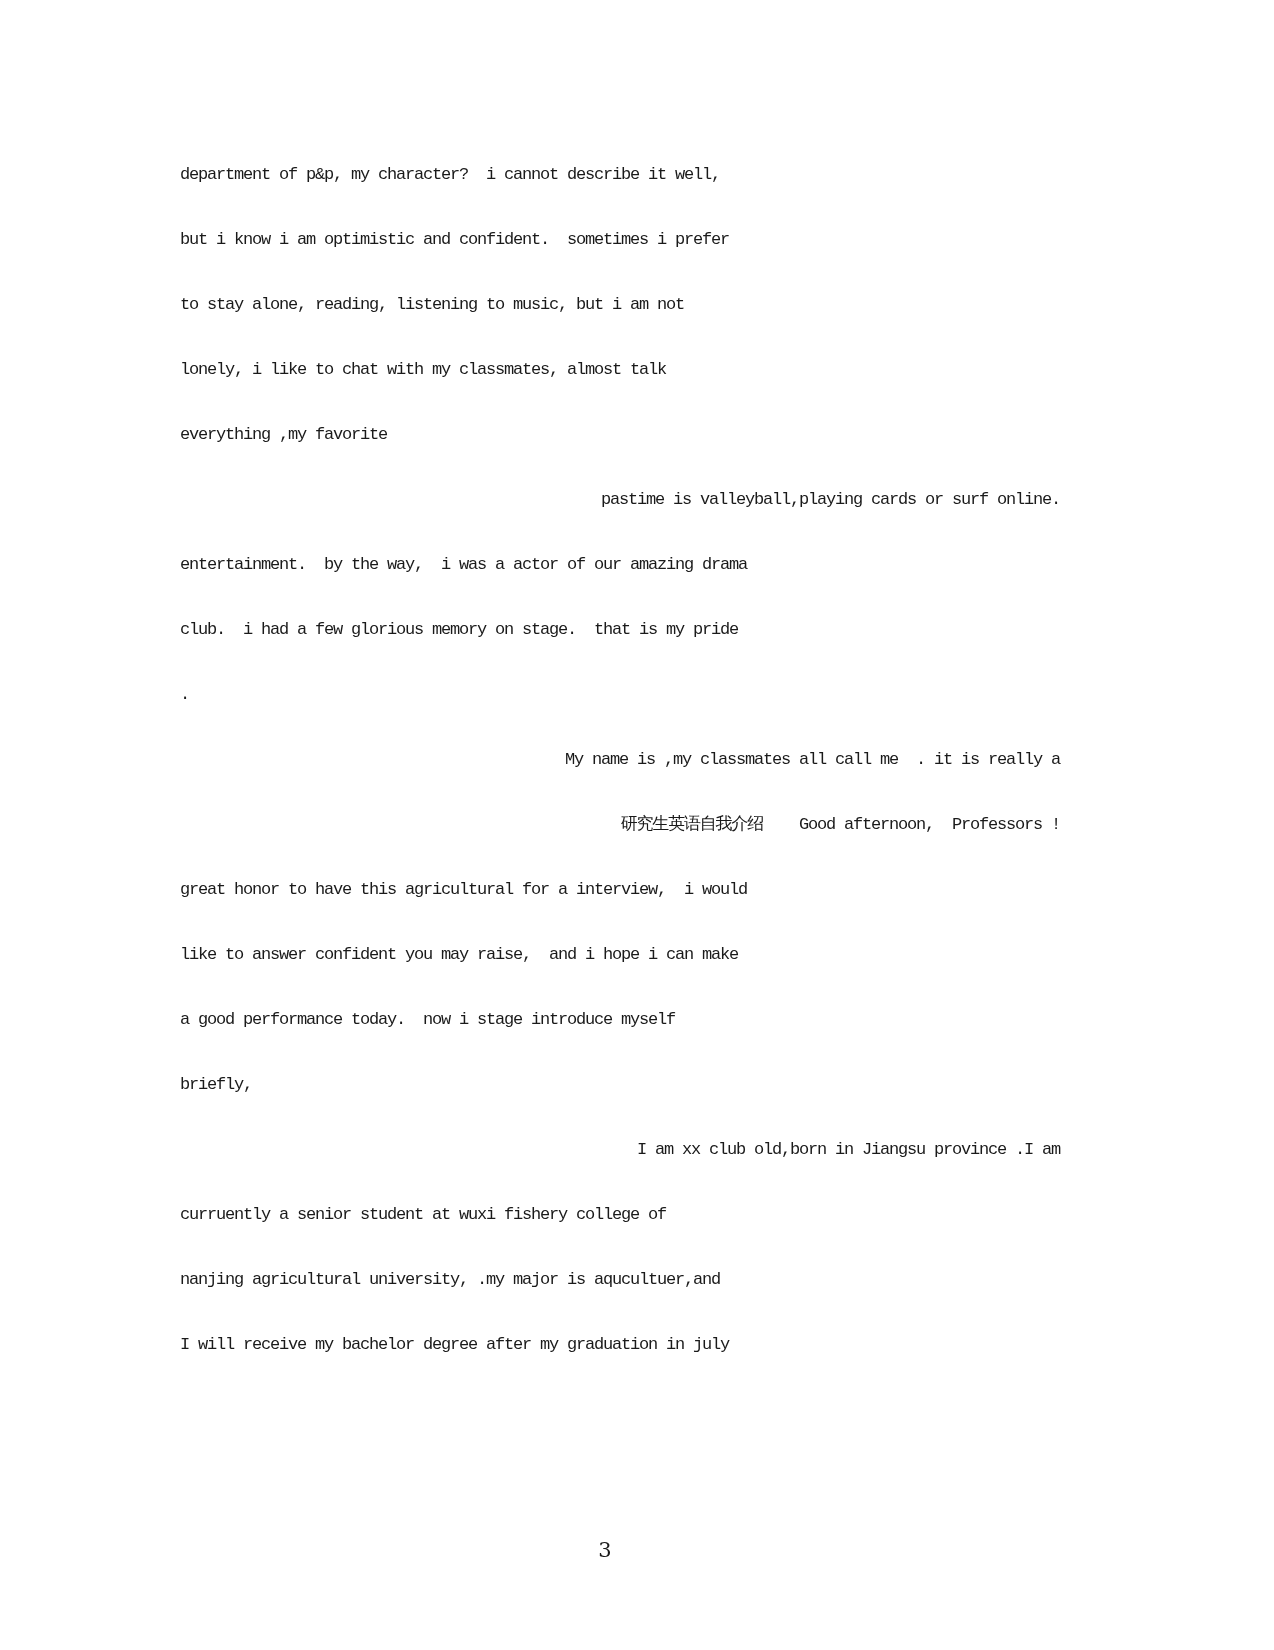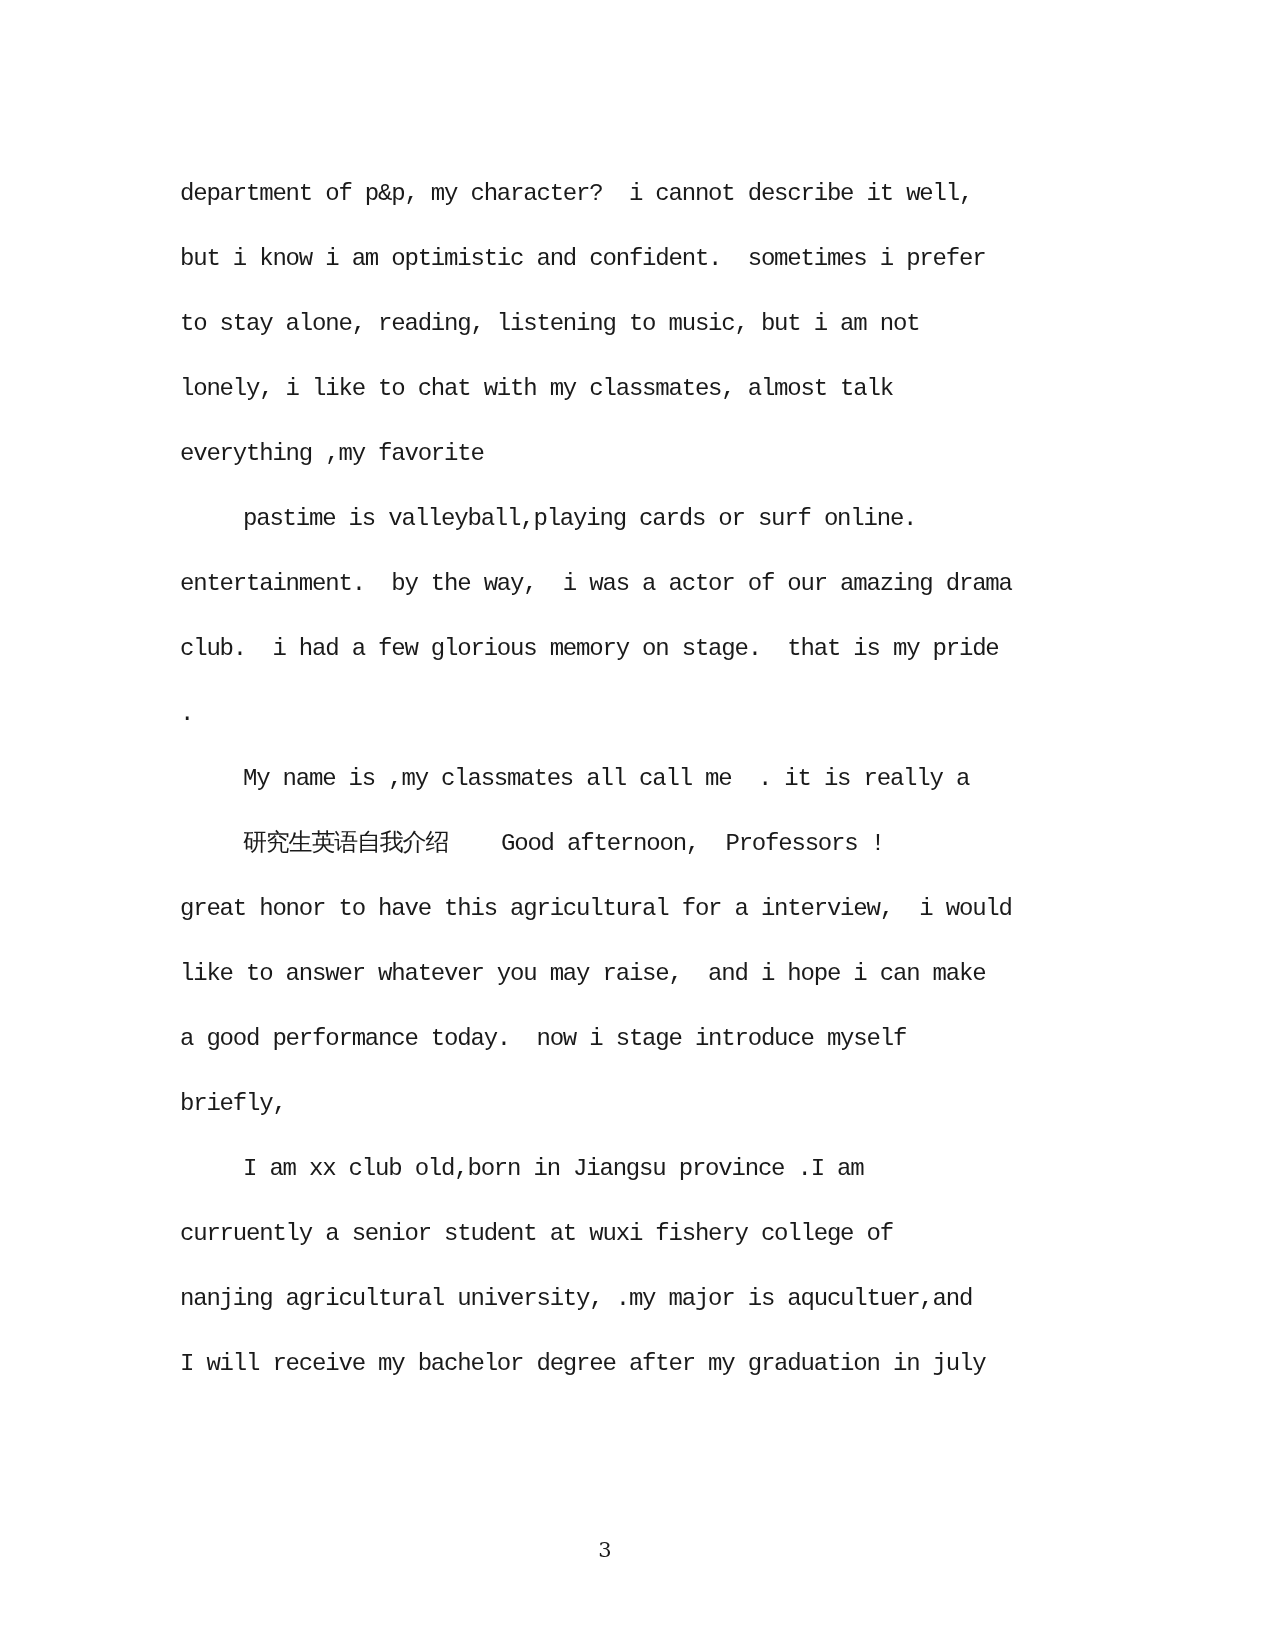--- a/index.html
+++ b/index.html
@@ -7,34 +7,35 @@
     position: relative;
     width: 1274px;
     height: 1650px;
     background: #ffffff;
     overflow: hidden;
     color: #1a1a1a;
   }
   .textblock {
     position: absolute;
     left: 180px;
-    top: 161px;
+    top: 142px;
     width: 880px;
     font-family: "Liberation Mono", "DejaVu Sans Mono", monospace;
-    font-size: 24px;
+    font-size: 17px;
     letter-spacing: -1.2px;
     color: #1a1a1a;
   }
   .line {
     height: 65px;
     line-height: 65px;
     white-space: pre;
   }
   .line.indent {
     padding-left: 63px;
+    text-align: right;
   }
   .pagenum {
     position: absolute;
     top: 1538px;
     left: 180px;
     width: 850px;
     text-align: center;
     font-family: "DejaVu Serif", "Liberation Serif", serif;
     font-size: 21px;
     color: #1a1a1a;
@@ -50,21 +51,21 @@
       <div class="line">to stay alone, reading, listening to music, but i am not</div>
       <div class="line">lonely, i like to chat with my classmates, almost talk</div>
       <div class="line">everything ,my favorite</div>
       <div class="line indent">pastime is valleyball,playing cards or surf online.</div>
       <div class="line">entertainment.  by the way,  i was a actor of our amazing drama</div>
       <div class="line">club.  i had a few glorious memory on stage.  that is my pride</div>
       <div class="line">.</div>
       <div class="line indent">My name is ,my classmates all call me  . it is really a</div>
       <div class="line indent">研究生英语自我介绍    Good afternoon,  Professors !</div>
       <div class="line">great honor to have this agricultural for a interview,  i would</div>
-      <div class="line">like to answer whatever you may raise,  and i hope i can make</div>
+      <div class="line">like to answer confident you may raise,  and i hope i can make</div>
       <div class="line">a good performance today.  now i stage introduce myself</div>
       <div class="line">briefly,</div>
       <div class="line indent">I am xx club old,born in Jiangsu province .I am</div>
       <div class="line">curruently a senior student at wuxi fishery college of</div>
       <div class="line">nanjing agricultural university, .my major is aqucultuer,and</div>
       <div class="line">I will receive my bachelor degree after my graduation in july</div>
     </div>
   <div class="pagenum">3</div>
 </div>
 

